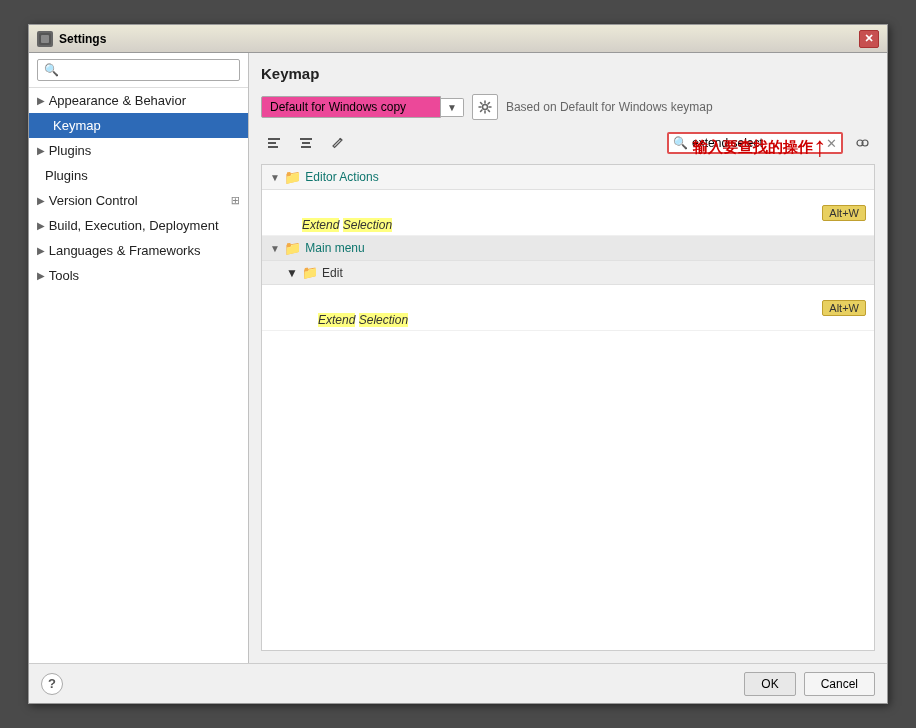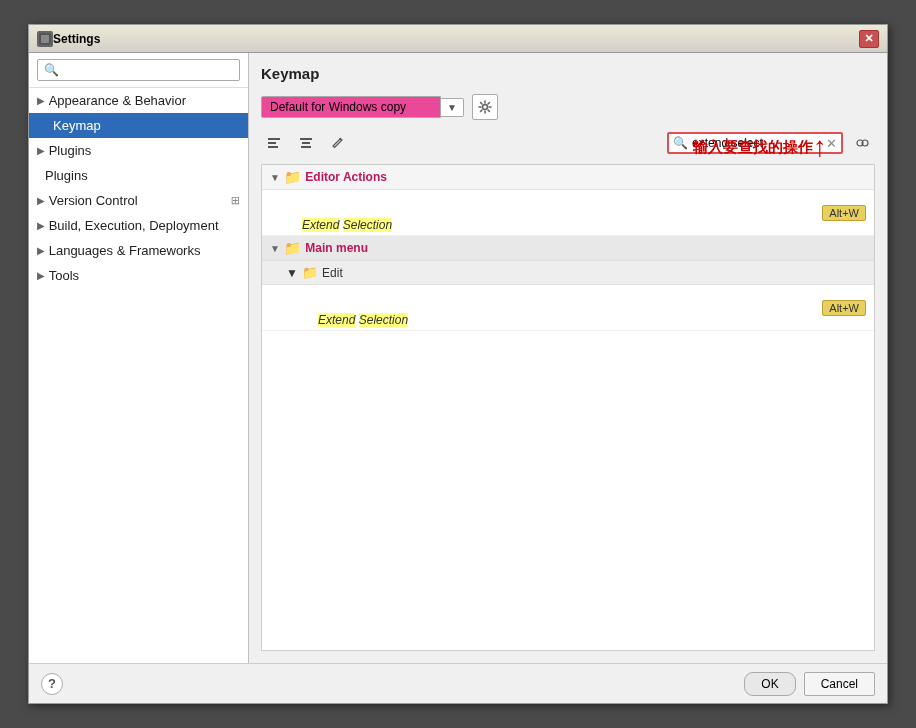--- a/index.html
+++ b/index.html
@@ -29,20 +29,21 @@
       height: 28px;
       display: flex;
       align-items: center;
       padding: 0 8px;
       justify-content: space-between;
       background: linear-gradient(to bottom, #ece9d8, #d4d0c8);
     }
     .title-bar-left {
       display: flex;
       align-items: center;
+      gap: 6px;
     }
     .title-bar-icon {
       width: 16px;
       height: 16px;
       background: #666;
       border-radius: 2px;
     }
     .title-bar-text {
       font-size: 12px;
       font-weight: bold;
@@ -264,22 +265,22 @@
     }
     .tree-group-header .chevron {
       font-size: 10px;
       color: #666;
     }
     .tree-group-icon {
       color: #e8a000;
       font-size: 14px;
     }
     .tree-group-name {
-      font-weight: bold;
-      color: #be185d;
+      font-weight: normal;
+      color: #0f766e;
     }
     .tree-item {
       display: flex;
       align-items: center;
       padding: 3px 8px 3px 40px;
       background: white;
       border-bottom: 1px solid #f0f0f0;
       font-size: 12px;
     }
     .tree-item-name {
@@ -353,21 +354,20 @@
     .btn-ok, .btn-cancel {
       padding: 4px 16px;
       border: 1px solid #aaa;
       border-radius: 2px;
       cursor: pointer;
       font-size: 12px;
       background: #f5f5f5;
     }
     .btn-ok {
       background: #e8e8e8;
-      border-radius: 9px;
     }
     
     .annotation-container {
       position: relative;
     }
     .annotation {
       position: absolute;
       right: 60px;
       top: 80px;
       color: #cc0000;
@@ -459,20 +459,21 @@
             <option>Default for Windows copy</option>
           </select>
           <div class="dropdown-arrow-btn">▼</div>
         </div>
         <div class="gear-icon-btn">
           <svg width="14" height="14" viewBox="0 0 14 14">
             <circle cx="7" cy="7" r="2.5" fill="none" stroke="#666" stroke-width="1.5"></circle>
             <path d="M7 1v2M7 11v2M1 7h2M11 7h2M2.5 2.5l1.4 1.4M10.1 10.1l1.4 1.4M11.5 2.5l-1.4 1.4M3.9 10.1l-1.4 1.4" stroke="#666" stroke-width="1.5" stroke-linecap="round"></path>
           </svg>
         </div>
+        <span class="keymap-info">Based on Default for Windows keymap</span>
       </div>
 
       <div class="toolbar">
         <button class="toolbar-btn" title="Align left">
           <svg width="14" height="14" viewBox="0 0 14 14">
             <rect x="1" y="2" width="12" height="2" fill="#555"></rect>
             <rect x="1" y="6" width="8" height="2" fill="#555"></rect>
             <rect x="1" y="10" width="10" height="2" fill="#555"></rect>
           </svg>
         </button>

